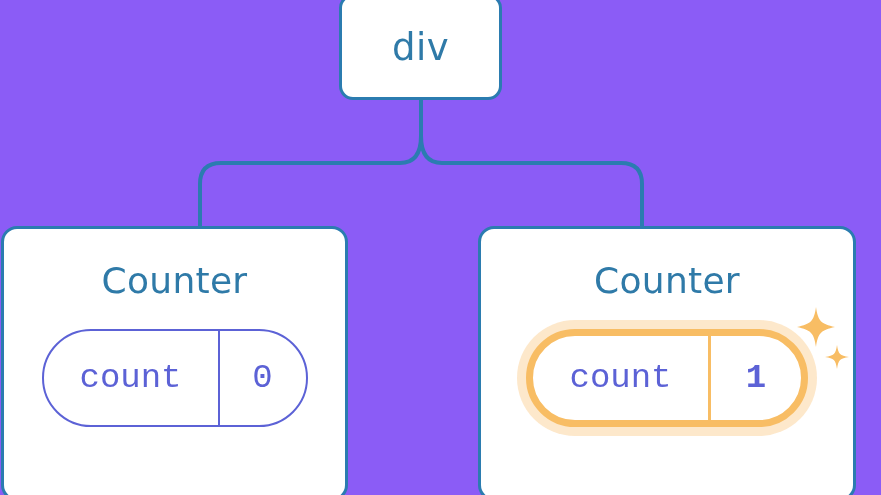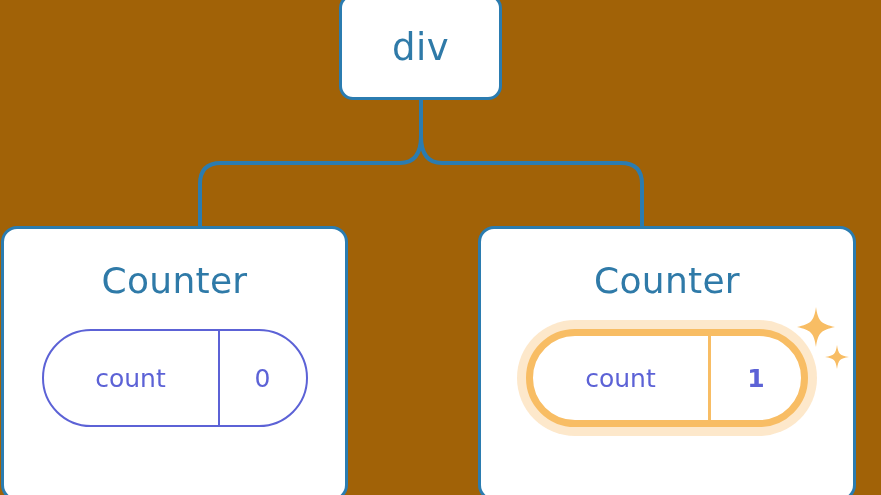--- a/index.html
+++ b/index.html
@@ -10,21 +10,21 @@
     width: 881px;
     height: 495px;
     overflow: hidden;
     font-family: "DejaVu Sans", "Liberation Sans", sans-serif;
   }
 
   #stage {
     position: relative;
     width: 881px;
     height: 495px;
-    background: #a16207;
+    background: #8b5cf6;
   }
 
   
   #connector {
     position: absolute;
     left: 0;
     top: 0;
     width: 881px;
     height: 495px;
   }
@@ -101,22 +101,23 @@
     width: 266px;
     border: 2px solid #5c62d6;
   }
 
   .pill-key,
   .pill-val {
     display: flex;
     align-items: center;
     justify-content: center;
     color: #5c62d6;
-    font-size: 25px;
+    font-size: 34px;
     line-height: 1;
+    font-family: Liberation Mono, monospace;
   }
 
   .pill-plain .pill-key {
     width: 174px;
     border-right: 2px solid #5c62d6;
   }
   .pill-plain .pill-val {
     flex: 1;
   }
 

